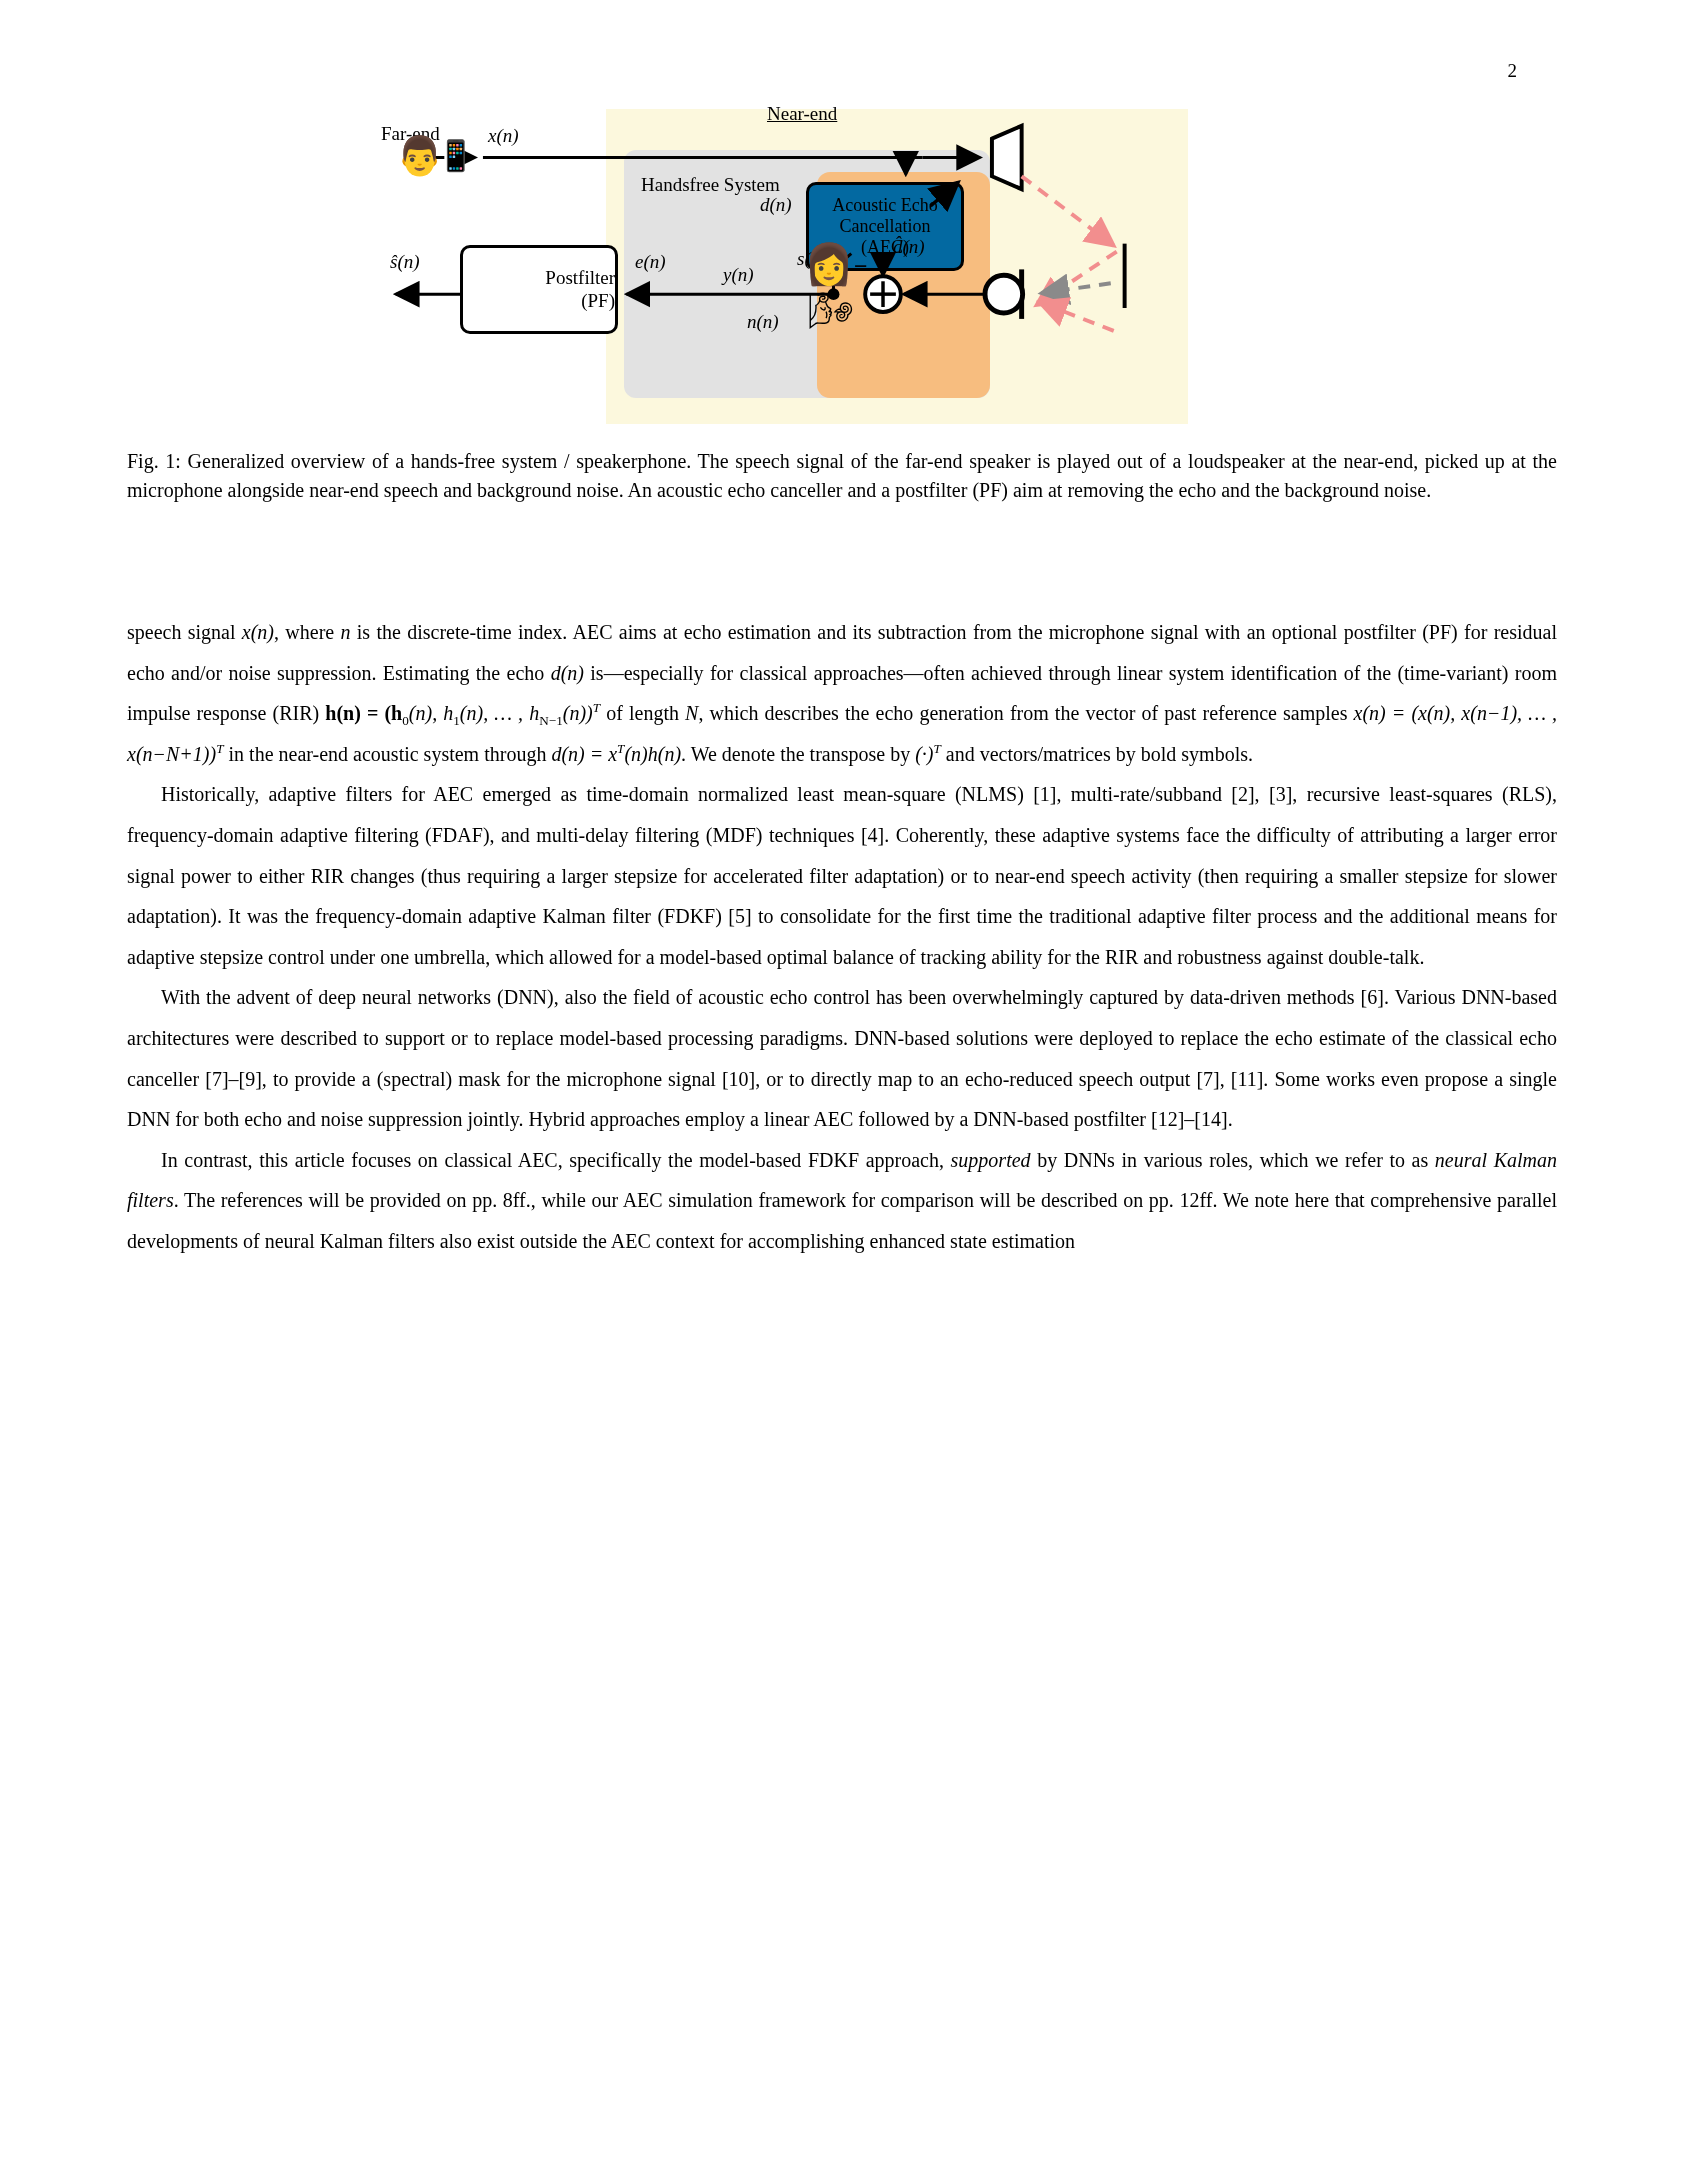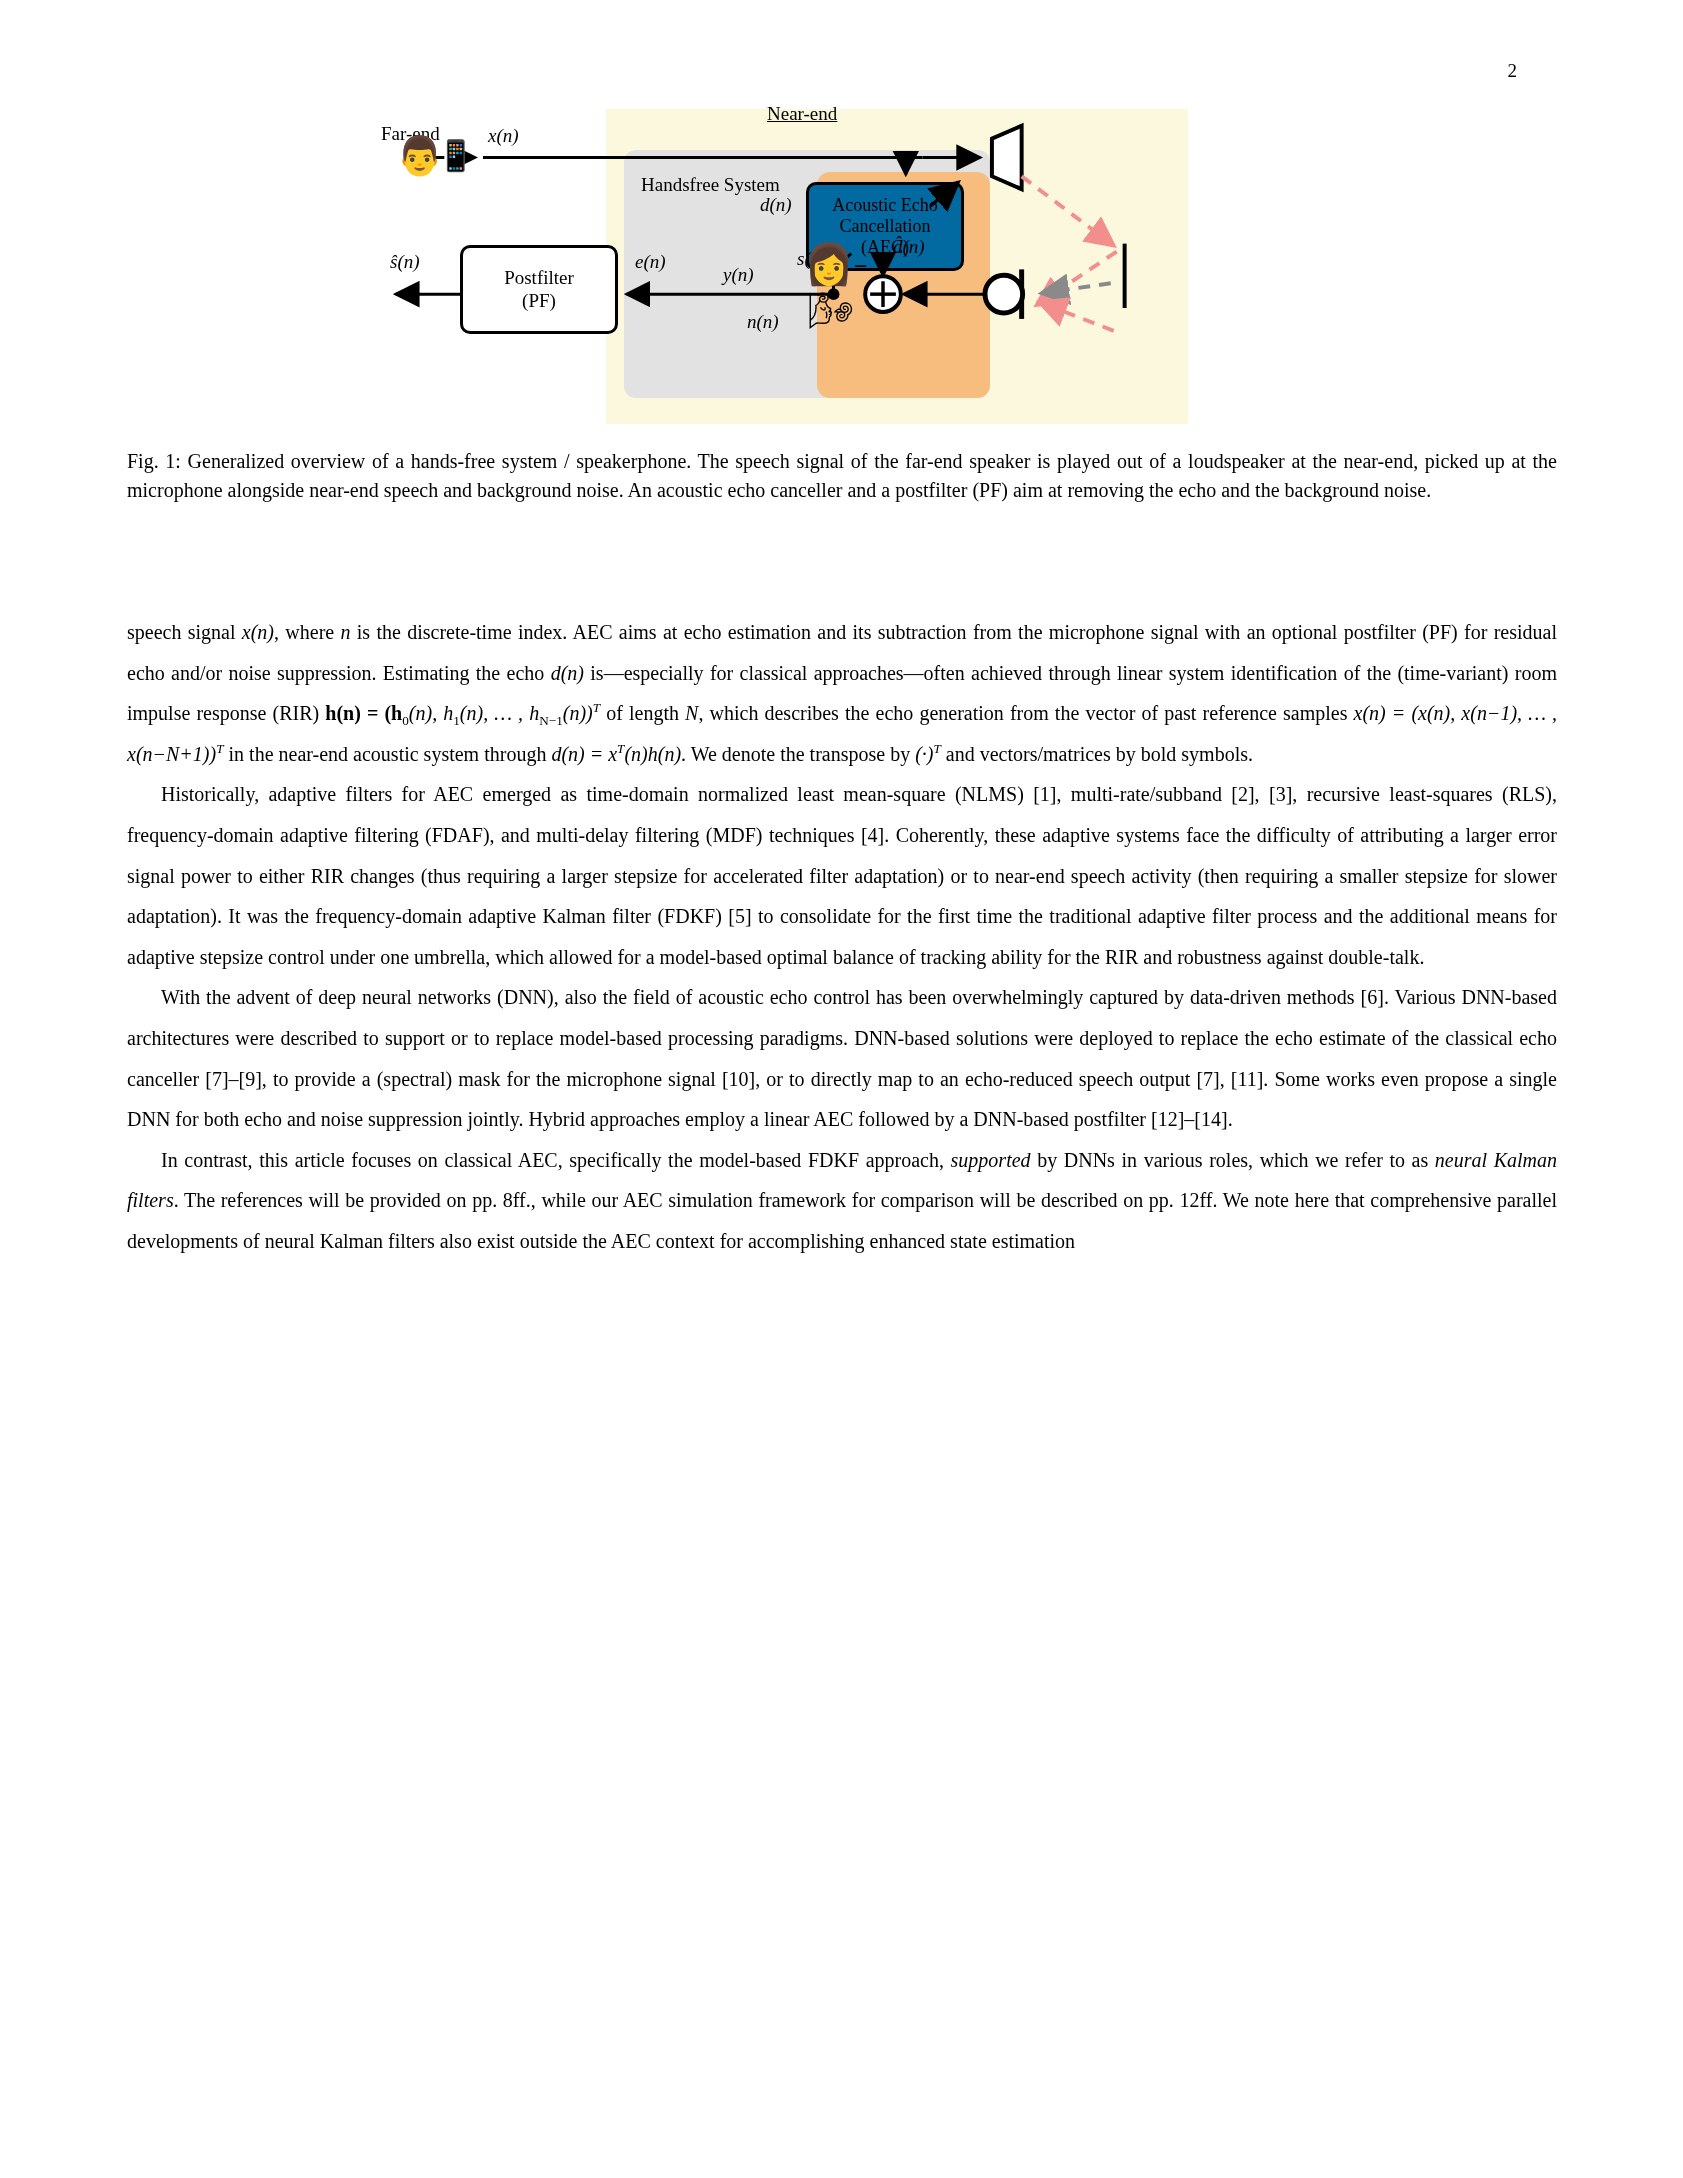--- a/index.html
+++ b/index.html
@@ -105,21 +105,21 @@
     left: 84px;
     top: 150px;
     width: 158px;
     height: 89px;
     background: #ffffff;
     border: 3px solid #000;
     border-radius: 10px;
     box-sizing: border-box;
     display: flex;
     flex-direction: column;
-    align-items: center;
+    align-items: flex-end;
     justify-content: center;
     font-size: 19px;
     line-height: 1.18;
     text-align: center;
   }
   .fig-svg {
     position: absolute;
     left: 0; top: 0;
     width: 812px;
     height: 327px;

